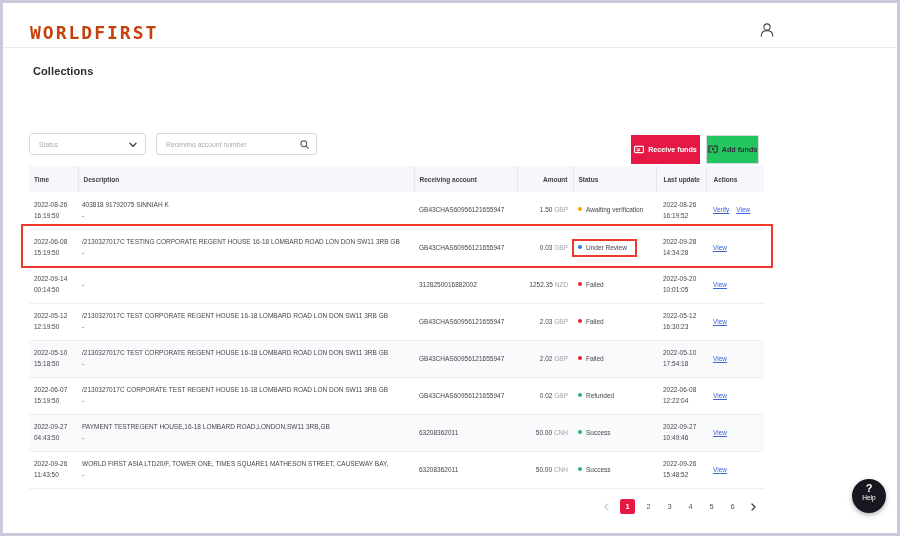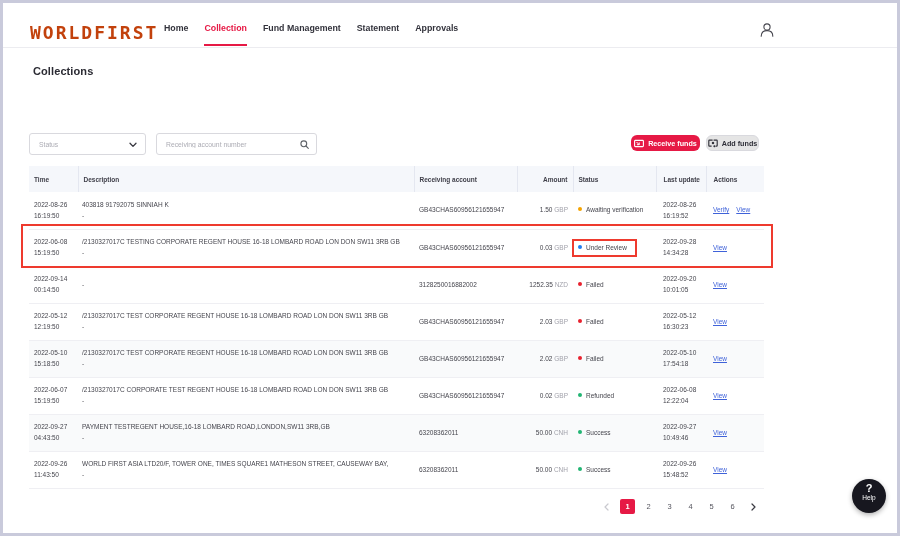--- a/index.html
+++ b/index.html
@@ -26,24 +26,24 @@
 .tab.active::after { content:""; position:absolute; left:0; right:0; bottom:0px; height:2px; background:#e61945; }
 
 
 .select-box { position:absolute; left:26px; top:130px; width:117px; height:22px; border:1px solid #d9d9de; border-radius:3px; background:#fff; cursor:pointer; }
 .select-box .lbl { position:absolute; left:9px; top:0; line-height:21px; font-size:6.8px; color:#acacb4; }
 .select-box svg { position:absolute; right:8px; top:7px; }
 .search-box { position:absolute; left:153px; top:130px; width:161px; height:22px; border:1px solid #d9d9de; border-radius:3px; background:#fff; }
 .search-box input { position:absolute; left:9px; top:1px; width:130px; height:18px; border:none; outline:none; font-size:6.8px; font-family:"Liberation Sans",sans-serif; color:#45454d; }
 .search-box input::placeholder { color:#acacb4; }
 .search-box svg { position:absolute; right:7px; top:6px; cursor:pointer; }
-.btn { position:absolute; top:132px; height:16px; border-radius:6px; font-size:7.2px; font-weight:700; display:flex; align-items:center; justify-content:center; cursor:pointer; border:none; font-family:"Liberation Sans",sans-serif; white-space:nowrap; }
+.btn { position:absolute; top:132px; height:29px; border-radius:0; font-size:7.2px; font-weight:700; display:flex; align-items:center; justify-content:center; cursor:pointer; border:none; font-family:"Liberation Sans",sans-serif; white-space:nowrap; }
 .btn-receive { left:628px; width:69px; background:#e61945; color:#fff; }
 .btn-receive svg { margin-right:4px; }
-.btn-add { left:703px; width:53px; background:#e5e5e5; border:1px solid #d9d9de; color:#2f2f38; }
+.btn-add { left:703px; width:53px; background:#22c55e; border:1px solid #d9d9de; color:#2f2f38; }
 .btn-add svg { margin-right:4px; }
 
 
 table.grid { position:absolute; left:26px; top:163px; width:735px; border-collapse:collapse; table-layout:fixed; }
 table.grid th { height:26px; background:#f5f7fb; font-size:6.5px; font-weight:700; color:#3f3f49; text-align:left; padding:0 0 0 5px; border-left:1px solid #e4e7f0; white-space:nowrap; }
 table.grid th:first-child { border-left:none; }
 table.grid th.col-amount { text-align:right; padding-right:5px; }
 table.grid th.col-lastupdate, table.grid th.col-actions { padding-left:7px; }
 table.grid td { height:37px; border-bottom:1px solid #efeff3; font-size:6.5px; color:#45454d; padding:0 2px 0 5px; vertical-align:middle; line-height:10px; background:#fff; }
 table.grid tr.shaded td { background:#f9fafb; }
@@ -72,27 +72,20 @@
 .help-fab { position:absolute; left:849px; top:476px; width:34px; height:34px; border-radius:50%; background:#17171f; color:#fff; cursor:pointer; text-align:center; box-shadow:0 2px 5px rgba(0,0,0,0.3); }
 .help-fab .q { display:block; font-size:11px; font-weight:700; margin-top:4px; line-height:11px; }
 .help-fab .t { display:block; font-size:6.5px; line-height:8px; }
 </style>
 </head>
 <body>
 
 <div class="frame">
   <div class="topbar">
     <div class="logo">WORLDFIRST</div>
-    <div class="nav" id="nav">
-        <div class="nav-item">Home</div>
-        <div class="nav-item active">Collection</div>
-        <div class="nav-item">Fund Management</div>
-        <div class="nav-item">Statement</div>
-        <div class="nav-item">Approvals</div>
-      </div>
     <div class="user-btn">
       <svg width="18" height="18" viewBox="0 0 18 18">
         <circle cx="9" cy="6" r="3.1" fill="none" stroke="#46464e" stroke-width="1.1"></circle>
         <path d="M3.2 15.2 C3.2 10.9 6 9.6 9 9.6 C12 9.6 14.8 10.9 14.8 15.2" fill="none" stroke="#46464e" stroke-width="1.1" stroke-linecap="round"></path>
       </svg>
     </div>
   </div>
 
   <div class="page-title">Collections</div>
 

